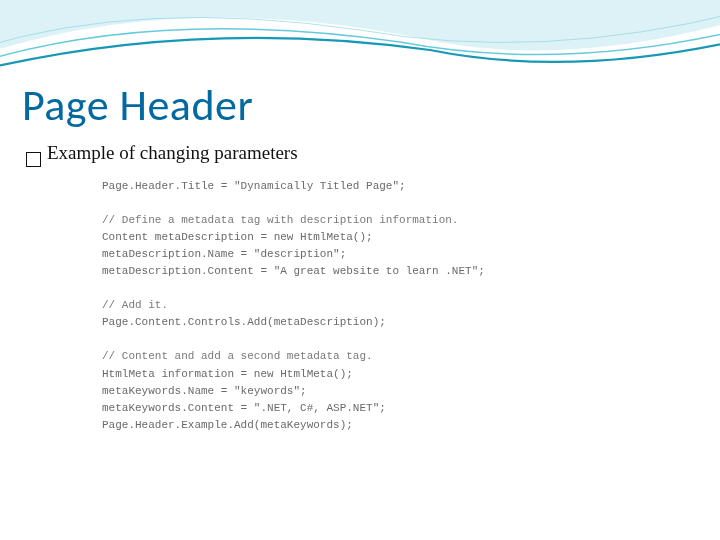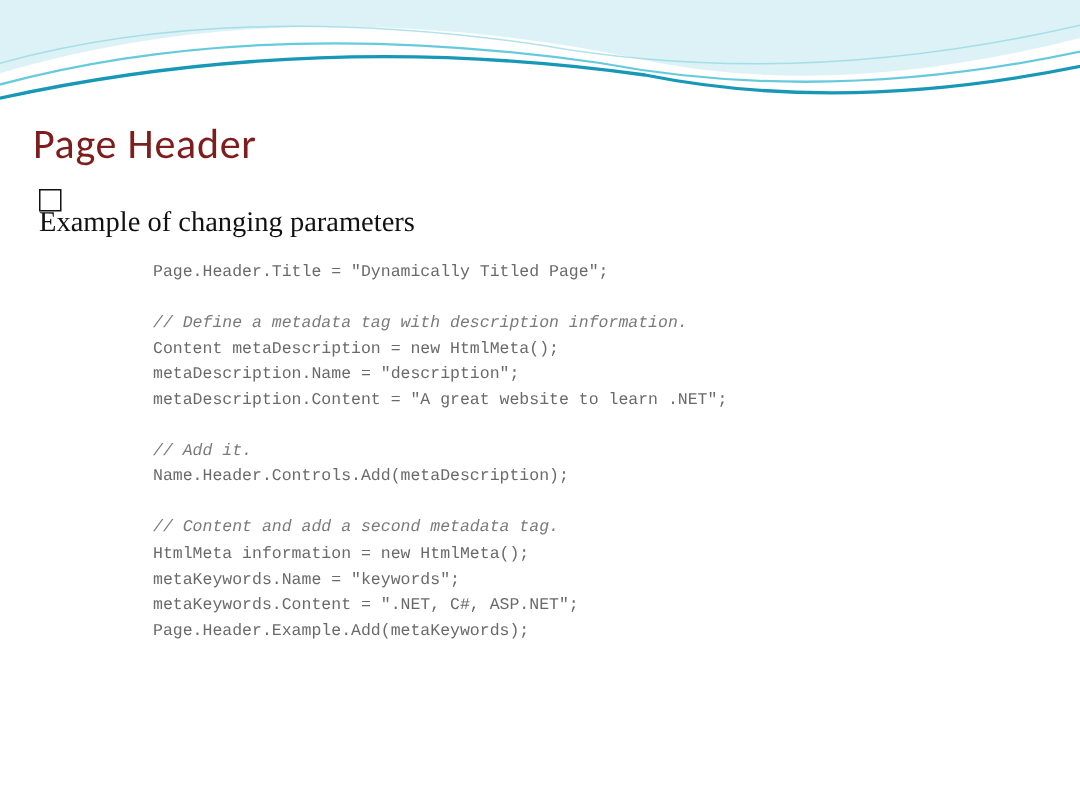--- a/index.html
+++ b/index.html
@@ -22,31 +22,30 @@
   }
   .content {
     position: absolute;
     top: 78px;
     left: 22px;
     right: 22px;
   }
   .title {
     font-family: Calibri, 'Segoe UI', Arial, sans-serif;
     font-weight: 300;
-    font-size: 28px;
-    color: #7f1d1d;
+    font-size: 44px;
+    color: #0369a1;
     margin: 0 0 10px 0;
     letter-spacing: 0.5px;
   }
   .bullet-row {
     display: flex;
-    align-items: flex-start;
+    align-items: flex-end;
     margin-left: 4px;
     margin-top: 2px;
-    flex-direction: column;
   }
   .bullet-box {
     width: 13px;
     height: 13px;
     border: 1.8px solid #111;
     background: #fff;
     flex: 0 0 auto;
     margin-right: 6px;
     position: relative;
     top: 3px;
@@ -58,21 +57,21 @@
   }
   .code-block {
     margin-top: 14px;
     margin-left: 80px;
     font-family: Consolas, 'Courier New', monospace;
     font-size: 11px;
     line-height: 1.55;
     color: #6a6a6a;
     white-space: pre;
   }
-  .code-block .comment { color: #7a7a7a; font-style: italic; }
+  .code-block .comment { color: #7a7a7a; }
 </style>
 </head>
 <body>
 
 <svg class="swoosh" viewBox="0 0 720 100" preserveAspectRatio="none">
   <path d="M -20 55 Q 180 -10 420 38 Q 560 70 740 20 L 740 -20 L -20 -20 Z" fill="#bfe7ee" opacity="0.55"></path>
   <path d="M -20 62 Q 160 8 400 42 Q 560 72 740 30" fill="none" stroke="#55c4d9" stroke-width="1.5" opacity="0.9"></path>
   <path d="M -20 70 Q 200 18 430 50 Q 570 78 740 40" fill="none" stroke="#1798b6" stroke-width="2.2"></path>
   <path d="M -20 48 Q 140 -2 360 30 Q 540 62 740 12" fill="none" stroke="#8fd5e3" stroke-width="1" opacity="0.7"></path>
 </svg>
@@ -86,20 +85,20 @@
   </div>
 
   <div class="code-block"><span>Page.Header.Title = "Dynamically Titled Page";</span>
 <span></span>
 <span class="comment">// Define a metadata tag with description information.</span>
 <span>Content metaDescription = new HtmlMeta();</span>
 <span>metaDescription.Name = "description";</span>
 <span>metaDescription.Content = "A great website to learn .NET";</span>
 <span></span>
 <span class="comment">// Add it.</span>
-<span>Name.Header.Controls.Add(metaDescription);</span>
+<span>Page.Content.Controls.Add(metaDescription);</span>
 <span></span>
 <span class="comment">// Content and add a second metadata tag.</span>
 <span>HtmlMeta information = new HtmlMeta();</span>
 <span>metaKeywords.Name = "keywords";</span>
 <span>metaKeywords.Content = ".NET, C#, ASP.NET";</span>
 <span>Page.Header.Example.Add(metaKeywords);</span></div>
 </div>
 
 </body></html>

